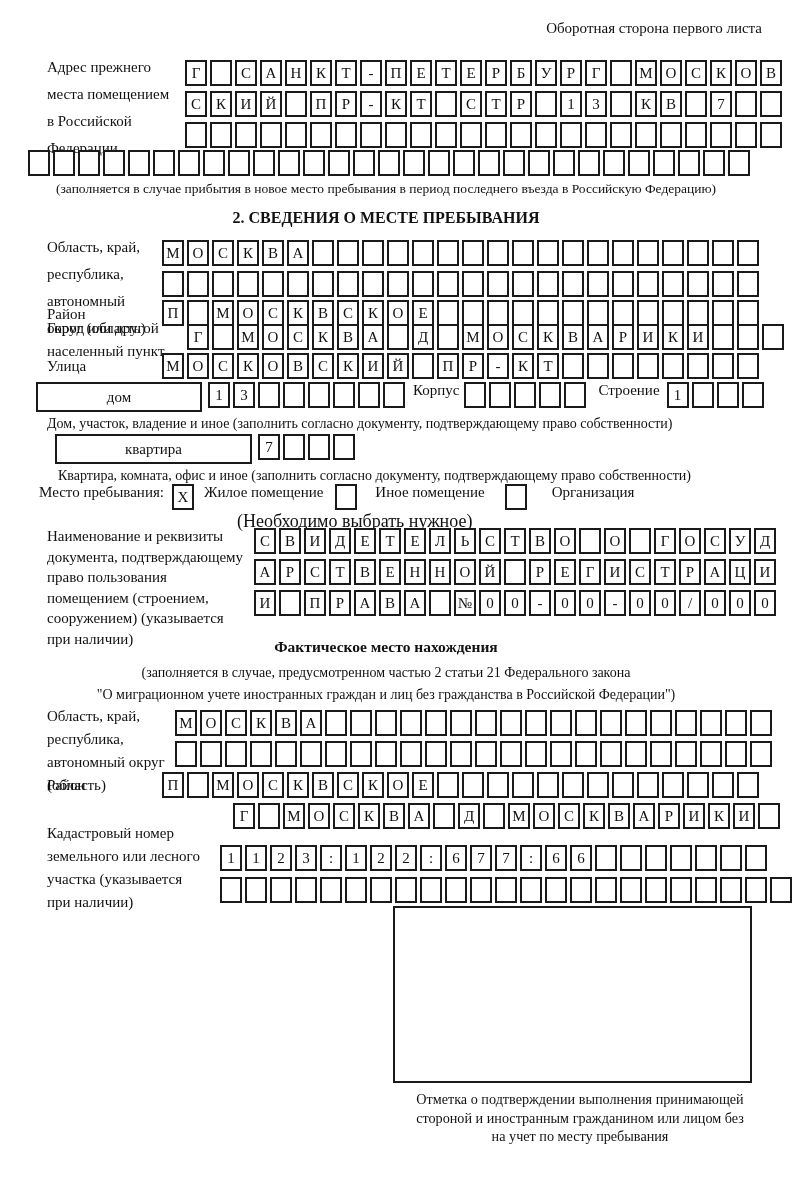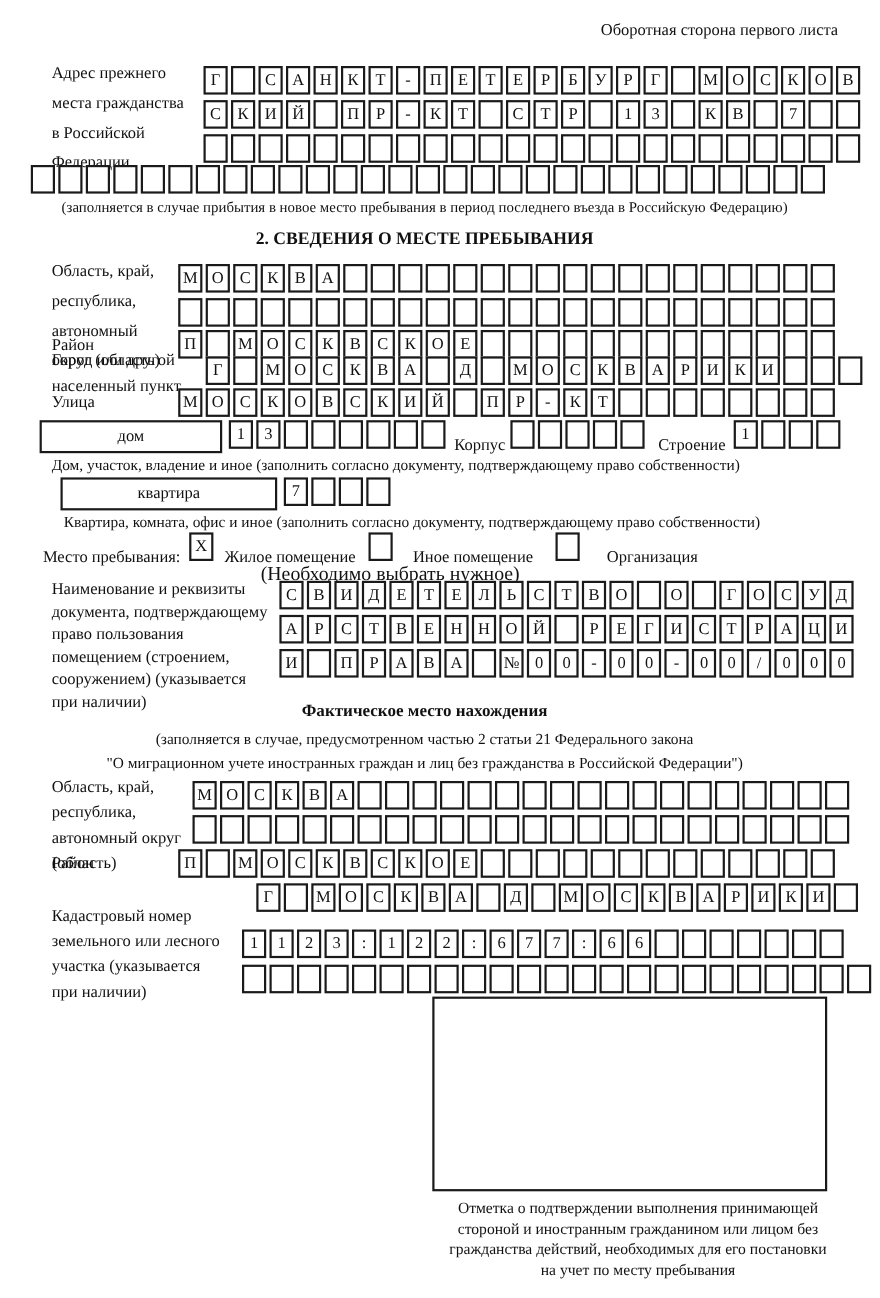--- a/index.html
+++ b/index.html
@@ -20,34 +20,34 @@
   .widebox{
     display:flex;align-items:center;justify-content:center;
     border:2px solid #1a1a1a;box-sizing:border-box;height:30px;
     font-size:15px;background:#fff;flex:0 0 auto;
   }
   .flexrow{display:flex;align-items:flex-start;}
   .note{font-size:13.5px;white-space:nowrap;}
   .center{left:0;width:772px;text-align:center;}
   .h2{font-size:16px;font-weight:bold;}
   .h3{font-size:15.5px;font-weight:bold;}
-  .inline-lbl{font-size:15px;white-space:nowrap;margin-top:15px;}
+  .inline-lbl{font-size:15px;white-space:nowrap;}
   .stampbox{border:2px solid #1a1a1a;box-sizing:border-box;background:#fff;}
   .stampnote{font-size:14.2px;line-height:18.5px;text-align:center;}
 </style>
 </head>
 <body>
 
 <div class="page">
 
   <div class="abs note" style="top:20px;right:38px;font-size:15px;">Оборотная сторона первого листа</div>
 
   <div class="abs lbl" style="left:47px;top:54px;">
     <div>Адрес прежнего</div>
-    <div>места гражданства</div>
+    <div>места помещением</div>
     <div>в Российской</div>
     <div>Федерации</div>
   </div>
   <div class="abs boxrow" style="left:185px;top:60px;">
       <span class="cell">Г</span>
       <span class="cell"></span>
       <span class="cell">С</span>
       <span class="cell">А</span>
       <span class="cell">Н</span>
       <span class="cell">К</span>
@@ -602,17 +602,16 @@
       <span class="cell"></span>
       <span class="cell"></span>
       <span class="cell"></span>
       <span class="cell"></span>
     </div>
 
   <div class="abs stampbox" style="left:393px;top:906px;width:359px;height:177px;"></div>
   <div class="abs stampnote" style="left:372px;top:1090px;width:416px;">
     <div>Отметка о подтверждении выполнения принимающей</div>
     <div>стороной и иностранным гражданином или лицом без</div>
-    <div>гражданства действий, необходимых для его постановки</div>
     <div>на учет по месту пребывания</div>
   </div>
 
 </div>
 
 </body></html>

